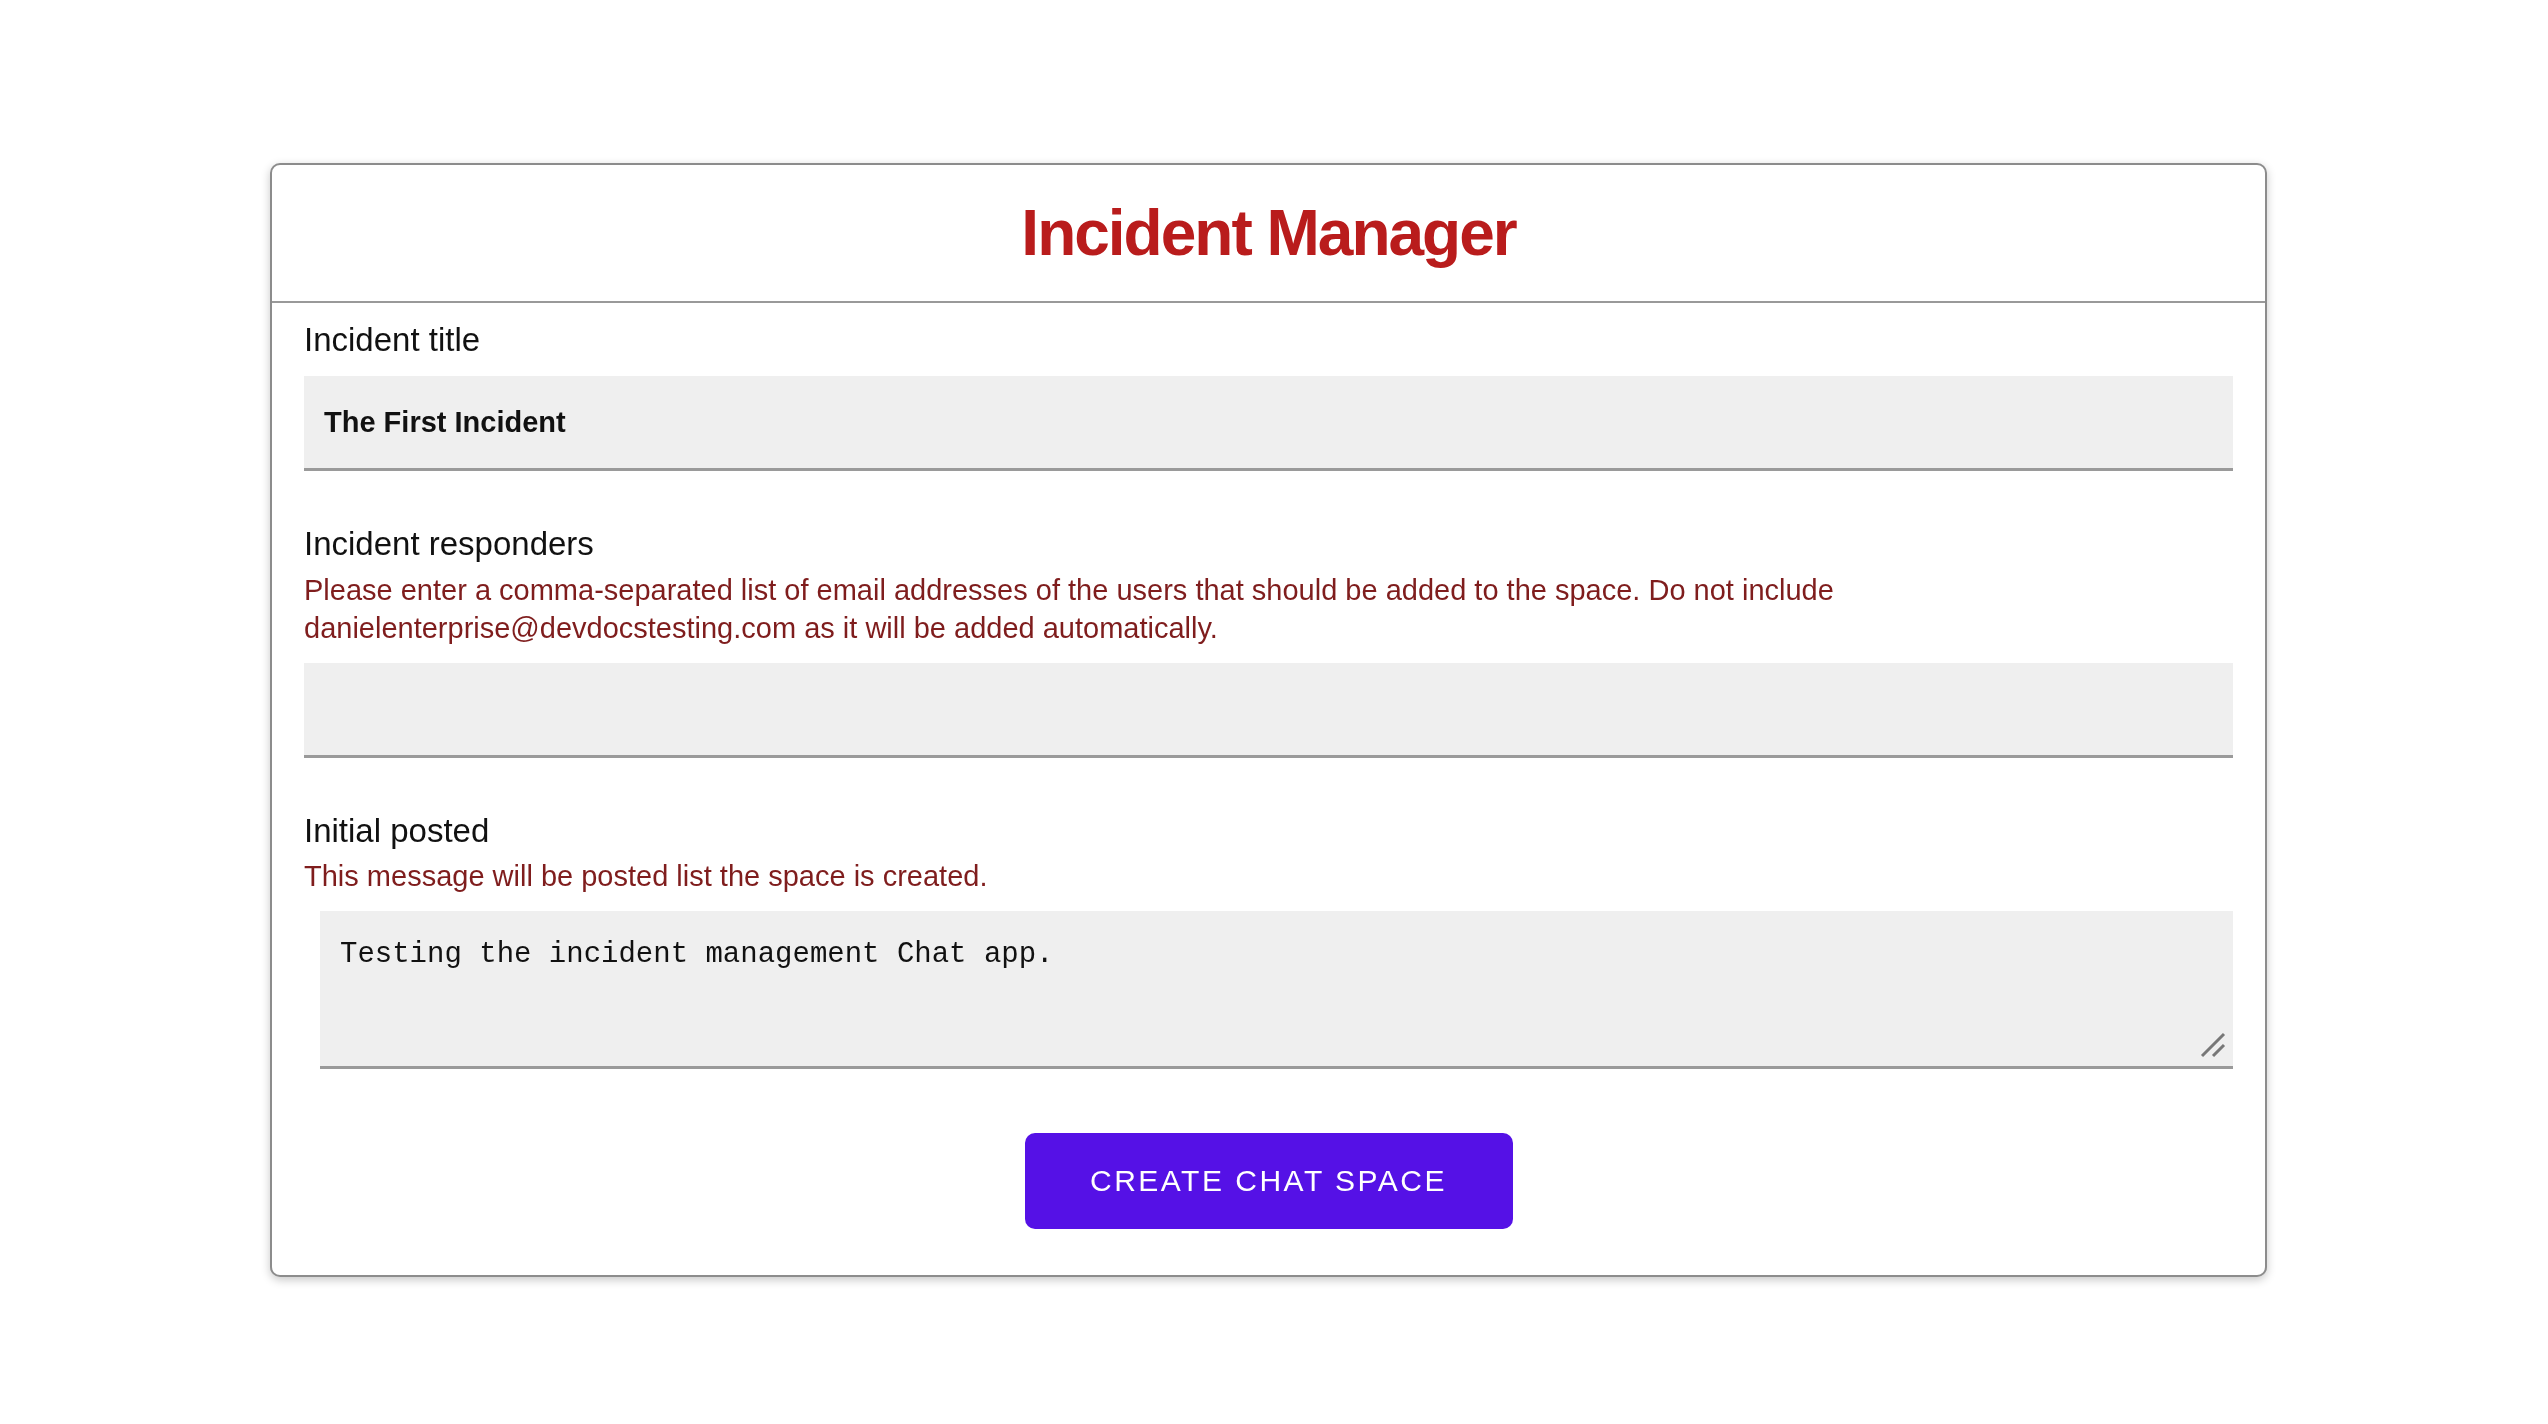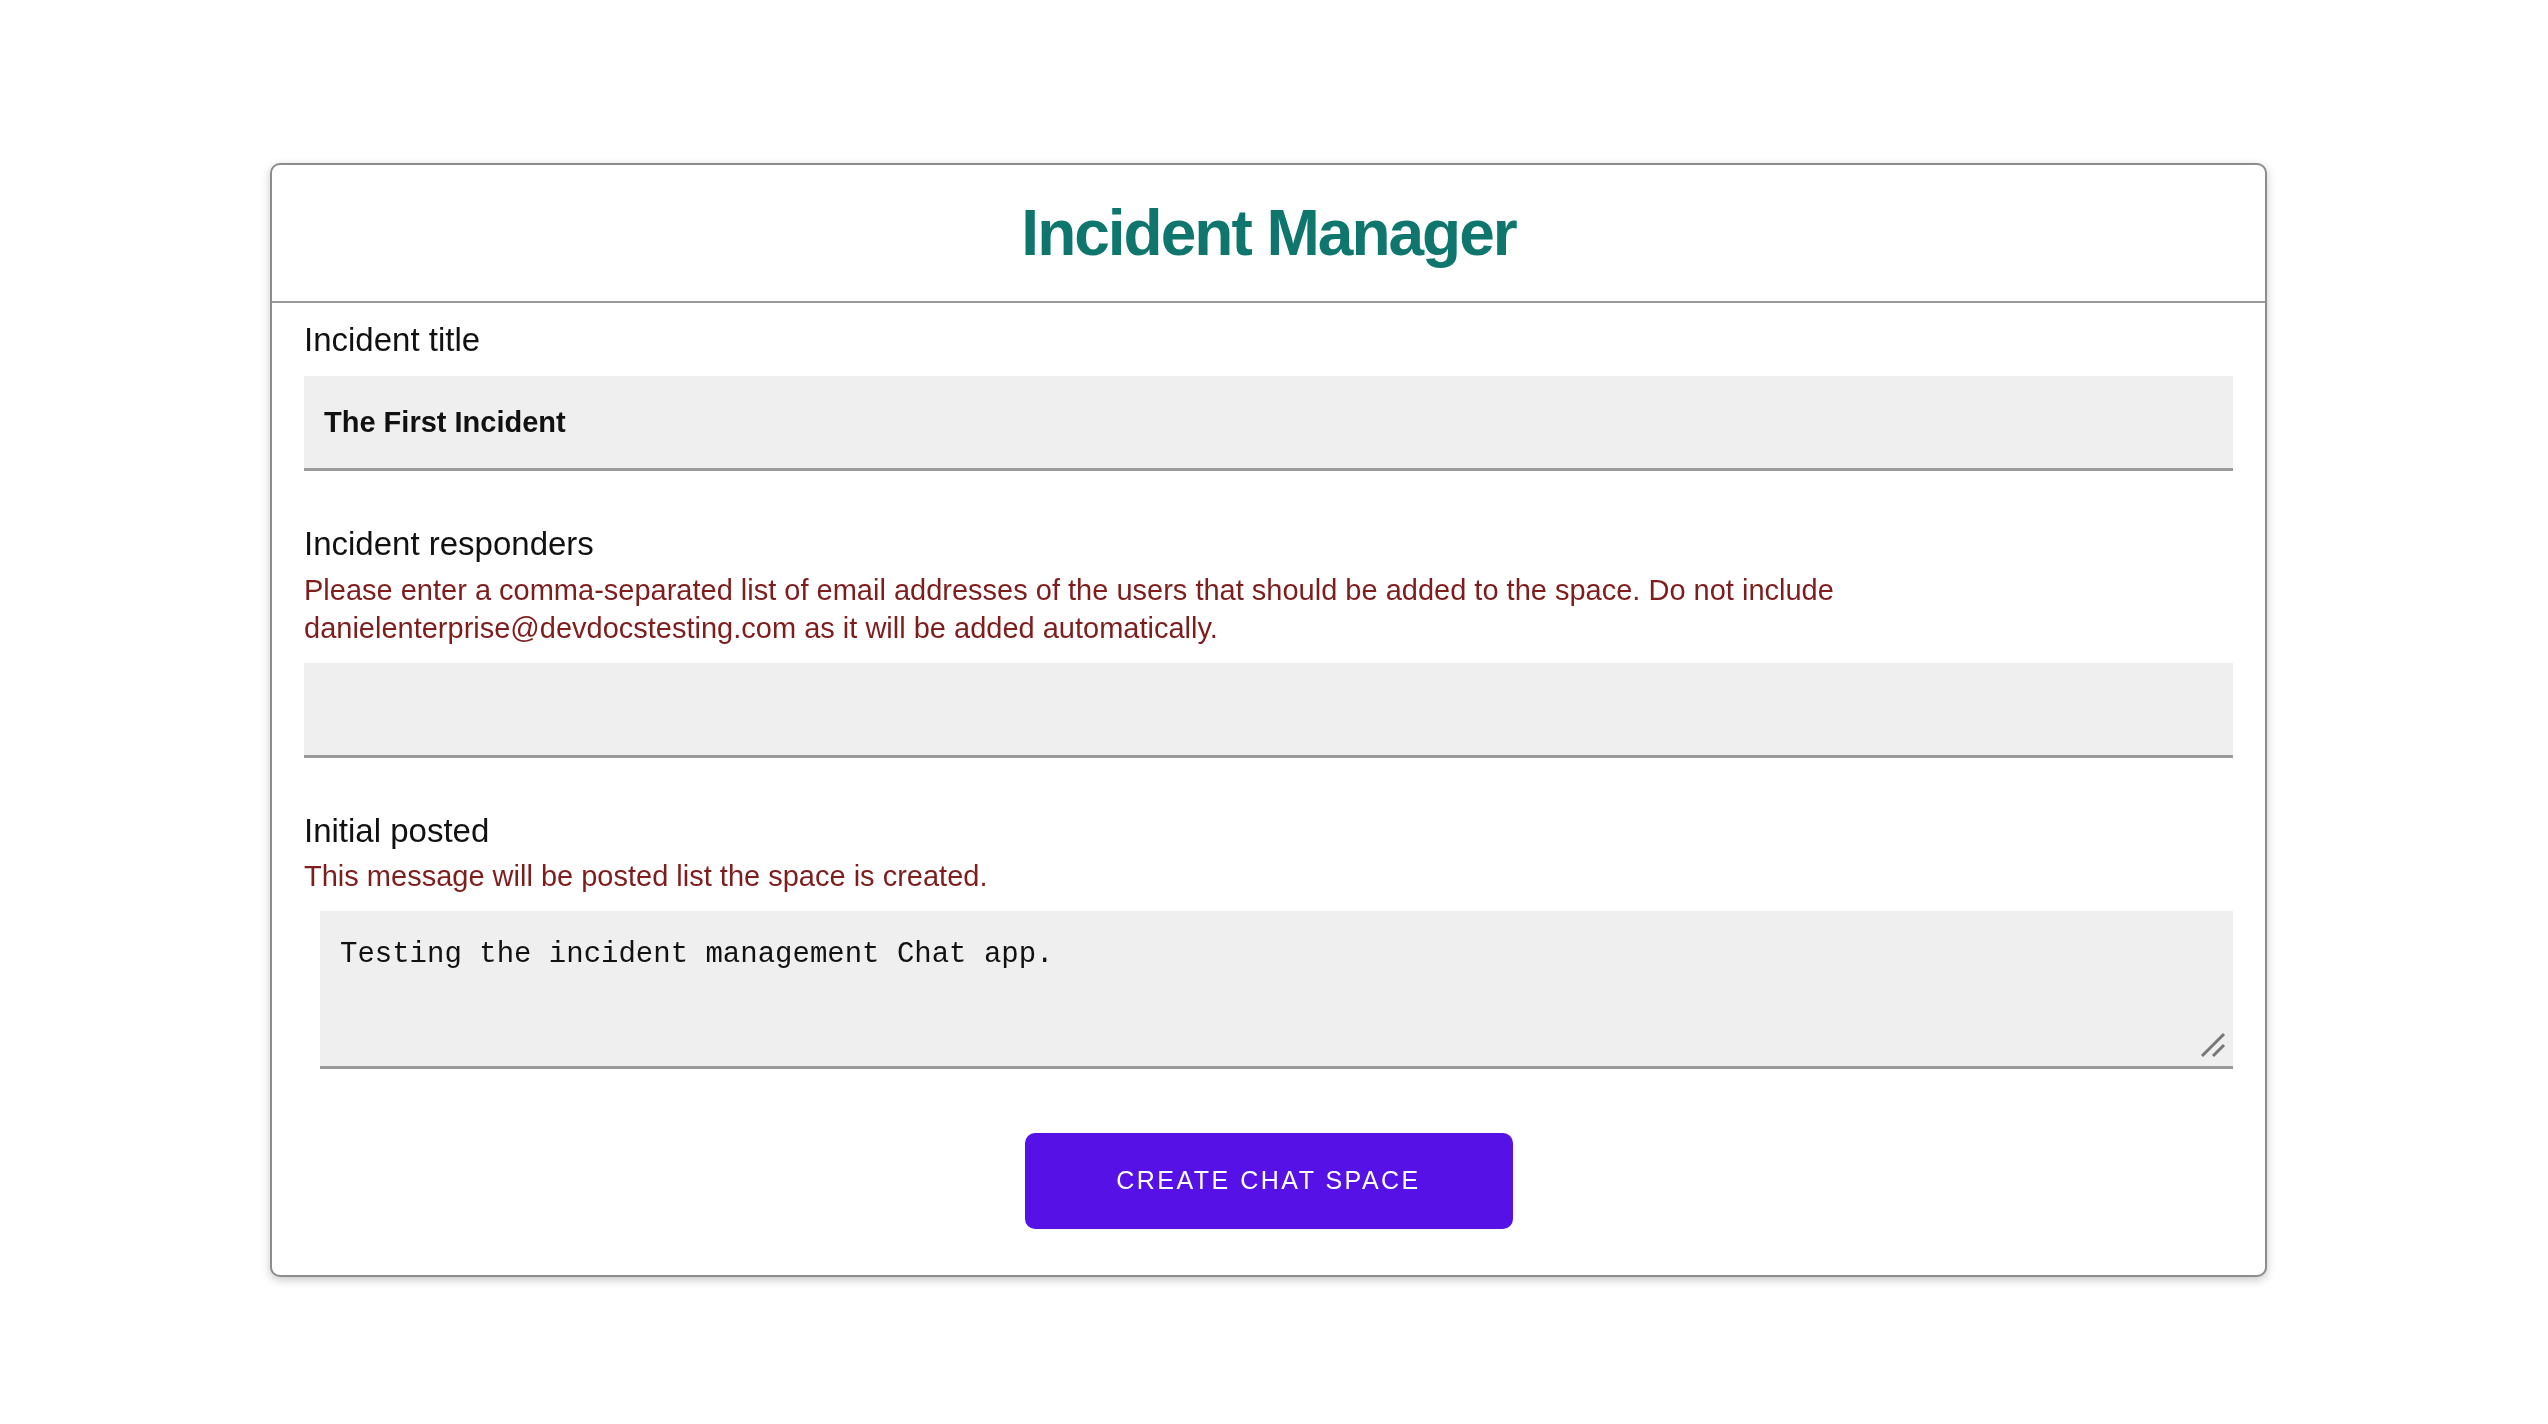--- a/index.html
+++ b/index.html
@@ -30,21 +30,21 @@
     border-bottom: 2px solid #999999;
     display: flex;
     align-items: center;
     justify-content: center;
   }
   .page-title {
     margin: 0;
     font-size: 64px;
     font-weight: 700;
     letter-spacing: -2px;
-    color: #0f766e;
+    color: #b91c1c;
   }
   .card-body {
     padding: 16px 32px 0 32px;
   }
   .form-section + .form-section {
     margin-top: 52px;
   }
   .field-label {
     margin: 0;
     font-size: 33px;
@@ -105,21 +105,21 @@
     margin-top: 64px;
   }
   .submit-btn {
     width: 488px;
     height: 96px;
     background: #5511e6;
     color: #ffffff;
     border: none;
     border-radius: 10px;
     font-family: "Liberation Sans", sans-serif;
-    font-size: 25px;
+    font-size: 30px;
     font-weight: 500;
     letter-spacing: 2.5px;
     cursor: pointer;
   }
 </style>
 </head>
 <body>
 
 <div class="card">
 

